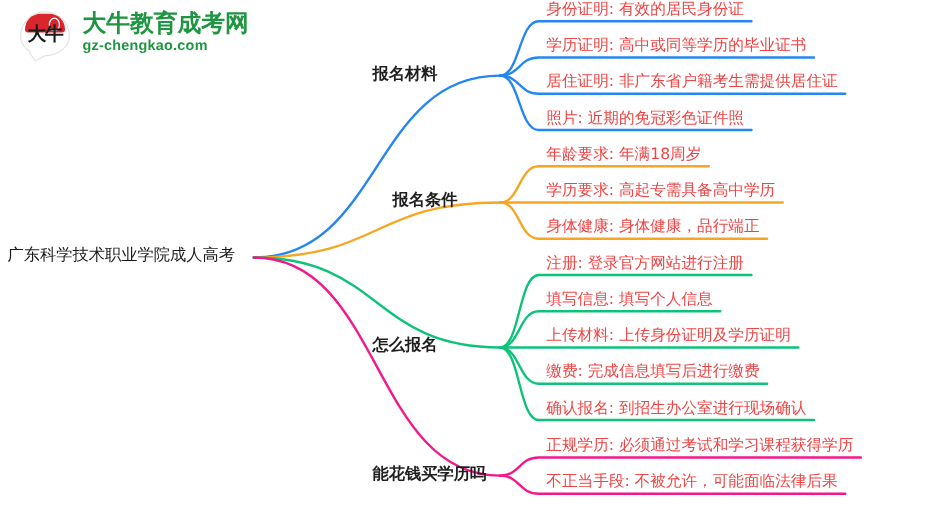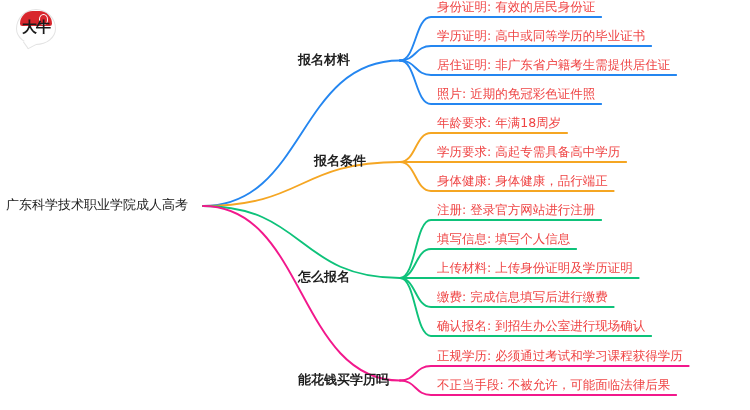--- a/index.html
+++ b/index.html
@@ -124,20 +124,24 @@
 <body>
 
 <div id="logo">
   <div id="logo-mark">
     <div id="logo-bubble"></div>
     <div id="logo-tail"></div>
     <div id="logo-arc"></div>
     <div id="logo-dot"></div>
     <div id="logo-cn">大牛</div>
   </div>
+  <div id="logo-text">
+    <div id="logo-title">大牛教育成考网</div>
+    <div id="logo-domain">gz-chengkao.com</div>
+  </div>
 </div>
 
 <svg id="map-svg" viewBox="0 0 750 410" xmlns="http://www.w3.org/2000/svg">
     <path d="M 203 206 C 305.44 206, 297.56 60.5, 400 60.5" stroke="#2486f0" stroke-width="1.9" fill="none" stroke-linecap="round"></path>
     <path d="M 400 60.5 C 416 60.5, 415 17, 431 17 L 601.1875 17" stroke="#2486f0" stroke-width="1.9" fill="none" stroke-linecap="round"></path>
     <path d="M 400 60.5 C 416 60.5, 415 46, 431 46 L 651.1875 46" stroke="#2486f0" stroke-width="1.9" fill="none" stroke-linecap="round"></path>
     <path d="M 400 60.5 C 416 60.5, 415 75, 431 75 L 676.1875 75" stroke="#2486f0" stroke-width="1.9" fill="none" stroke-linecap="round"></path>
     <path d="M 400 60.5 C 416 60.5, 415 104, 431 104 L 601.1875 104" stroke="#2486f0" stroke-width="1.9" fill="none" stroke-linecap="round"></path>
     <path d="M 203 206 C 305.44 206, 297.56 162, 400 162" stroke="#f5a623" stroke-width="1.9" fill="none" stroke-linecap="round"></path>
     <path d="M 400 162 C 416 162, 415 133, 431 133 L 567.09375 133" stroke="#f5a623" stroke-width="1.9" fill="none" stroke-linecap="round"></path>

